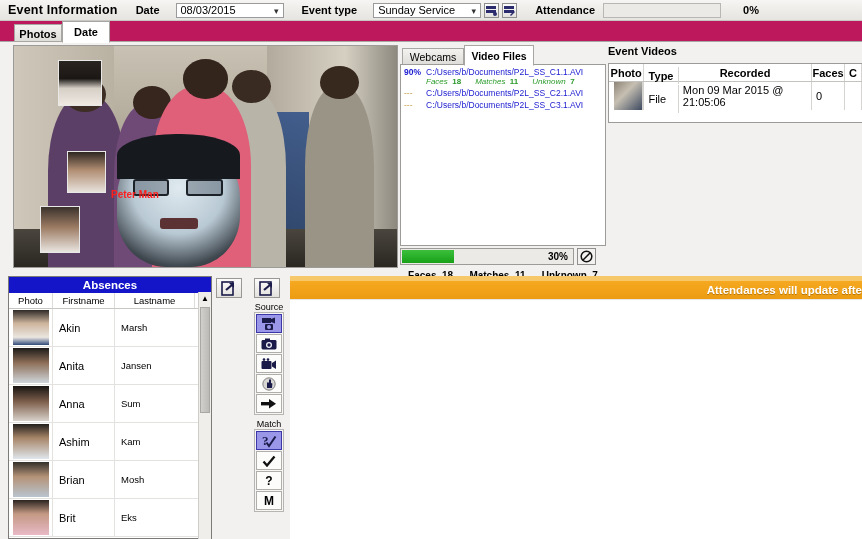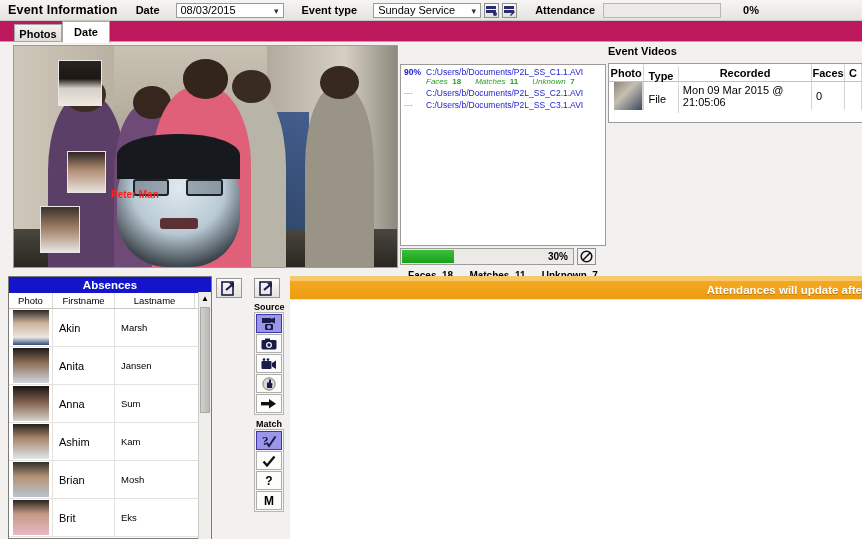--- a/index.html
+++ b/index.html
@@ -227,21 +227,21 @@
     box-sizing:border-box;}
 
   
   .tb-left{position:absolute;left:216px;top:278px;width:26px;}
   .tb-right{position:absolute;left:254px;top:278px;width:30px;}
   .tb-btn{
     width:26px;height:20px;border:1px solid #9a9894;
     background:linear-gradient(#fbfbfa,#e4e2de);
     display:flex;align-items:center;justify-content:center;box-sizing:border-box;
   }
-  .tb-grp-lbl{font-size:9px;font-weight:bold;text-align:center;margin-top:4px;}
+  .tb-grp-lbl{font-size:9px;font-weight:normal;text-align:center;margin-top:4px;}
   .tb-grp{border:1px solid #b7b5b1;background:#f7f6f4;padding:1px;box-sizing:border-box;width:30px;}
   .tb-i{
     width:26px;height:19px;border:1px solid #b0aeaa;background:#fcfcfb;margin-bottom:1px;
     display:flex;align-items:center;justify-content:center;box-sizing:border-box;
   }
   .tb-i.on{background:#9a96e8;border:1px solid #3b37a8;}
   .tb-i:last-child{margin-bottom:0;}
   .tb-txt{font-size:12px;font-weight:bold;}
 
   
@@ -322,20 +322,24 @@
     <div class="bf-g2"></div>
     <div class="bf-mouth"></div>
     <div class="facebox fb1"></div>
     <div class="facebox fb2"></div>
     <div class="facebox fb3"></div>
     <div class="vlabel" id="label-peter">Peter Man</div>
 
   </div>
 
   <div class="vfpanel">
+    <div class="vf-tabs">
+      <div class="vf-tab" id="vftab-webcams">Webcams</div>
+      <div class="vf-tab sel" id="vftab-videofiles">Video Files</div>
+    </div>
 
     <div class="vf-list">
       <div class="vf-row">
         <div class="vf-pct">90%</div>
         <div class="vf-path">C:/Users/b/Documents/P2L_SS_C1.1.AVI</div>
       </div>
       <div class="vf-stats">
         <span>
           <i>Faces</i>&nbsp;&nbsp;<b>18</b>
         </span>

